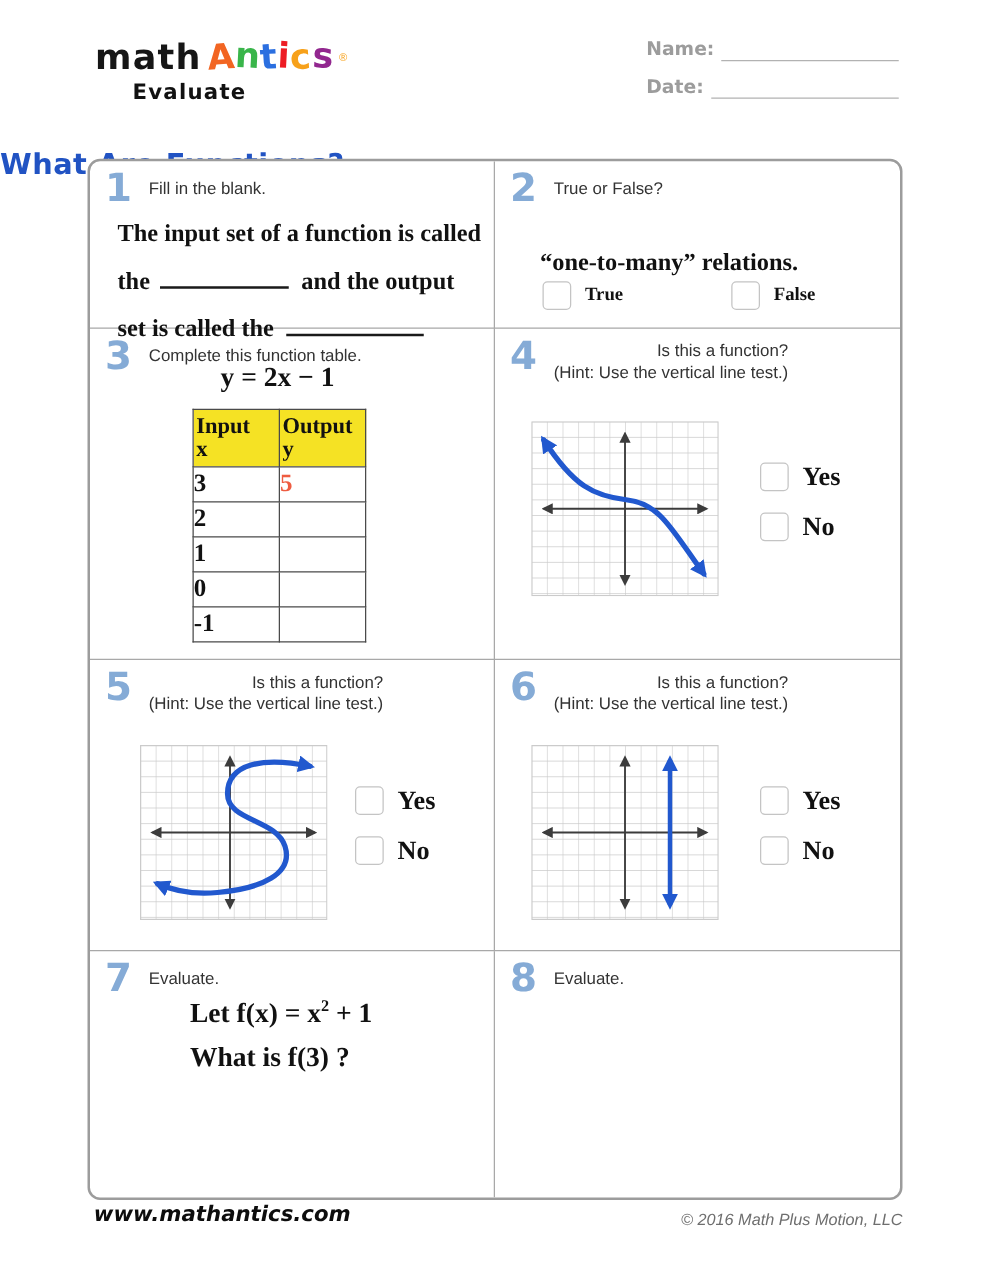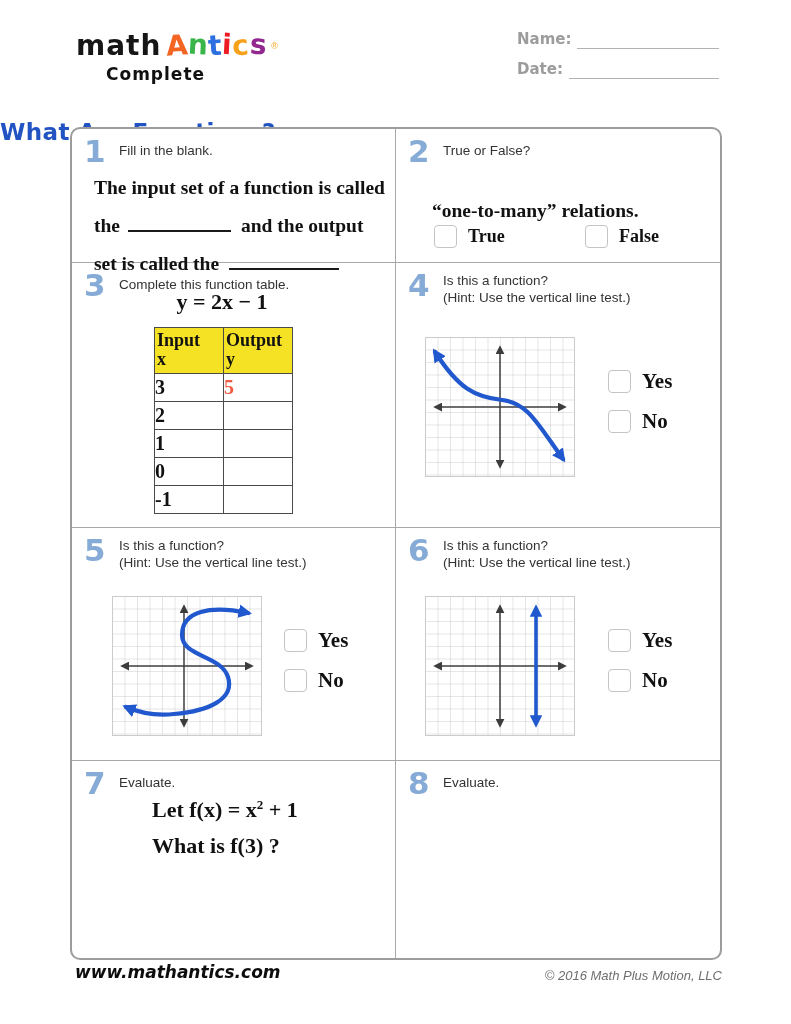--- a/index.html
+++ b/index.html
@@ -26,37 +26,37 @@
   #main-box{position:absolute;left:70px;top:127px;width:652px;height:833px;
             border:2px solid #9c9c9c;border-radius:10px;box-sizing:border-box;
             display:grid;grid-template-columns:1fr 1fr;grid-template-rows:134px 265px 233px auto;
             overflow:hidden;background:#fff;}
   .cell{position:relative;}
   .cell.c-left{border-right:1.5px solid #a8a8a8;}
   .cell.r1,.cell.r2,.cell.r3{border-bottom:1.5px solid #a8a8a8;}
 
   .pnum{position:absolute;left:12px;top:4px;font-family:"DejaVu Sans",sans-serif;
         font-weight:800;font-size:31px;color:#85abd6;}
-  .prompt{position:absolute;left:47px;top:14px;font-size:13.5px;color:#333;line-height:1.25;}
+  .prompt{position:absolute;left:47px;top:14px;font-size:13.5px;color:#333;line-height:1.25;text-align:right;}
   .prompt.two-line{top:10px;}
 
   .serif{font-family:"Liberation Serif",serif;font-weight:700;color:#111;}
 
   
   .q1-text{position:absolute;left:22px;top:40px;width:310px;font-size:19.5px;line-height:38px;}
   .blank{display:inline-block;border-bottom:2px solid #1a1a1a;height:18px;vertical-align:baseline;}
   .blank.b1{width:103px;margin:0 10px 0 8px;}
   .blank.b2{width:110px;margin-left:10px;}
 
   
   .q2-text{position:absolute;left:36px;top:40px;width:280px;font-size:19.5px;line-height:1.42;}
   .opt-row{position:absolute;display:flex;align-items:center;}
   .cb{width:23px;height:23px;border:1.6px solid #c4c4c4;border-radius:4px;background:#fff;
       box-sizing:border-box;flex:0 0 auto;}
-  .opt-label{margin-left:11px;font-size:18px;}
+  .opt-label{margin-left:11px;font-size:15px;}
 
   
   .q3-eq{position:absolute;left:50px;top:26px;width:200px;text-align:center;font-size:22px;}
   .fn-table{position:absolute;left:82px;top:64px;border-collapse:collapse;}
   .fn-table th,.fn-table td{border:1.6px solid #4a4a4a;width:64px;text-align:left;
       font-family:"Liberation Serif",serif;font-weight:700;color:#111;padding:0;}
   .fn-table th{background:#f5e224;font-size:18px;line-height:1.05;padding:3px 2px 4px 2px;}
   .fn-table td{font-size:20px;height:27px;}
   .fn-table td.answer{color:#ee5c41;}
 
@@ -79,21 +79,21 @@
 <body>
 
 <div id="page">
 
   <div id="logo">
     <span class="logo-word1">math</span>
     <span>
       <span class="logo-letter" style="color: rgb(242, 101, 34);">A</span><span class="logo-letter" style="color: rgb(57, 181, 74);">n</span><span class="logo-letter" style="color: rgb(43, 111, 224);">t</span><span class="logo-letter" style="color: rgb(237, 28, 36);">i</span><span class="logo-letter" style="color: rgb(247, 161, 26);">c</span><span class="logo-letter" style="color: rgb(146, 39, 143);">s</span>
     </span><span class="logo-reg">®</span>
   </div>
-  <div id="logo-sub">Complete</div>
+  <div id="logo-sub">Evaluate</div>
 
   <div class="fill-row" style="top:60px;">
     <span class="fill-label">Date:</span>
     <span class="fill-line"></span>
   </div>
   <div class="fill-row" style="top:30px;">
     <span class="fill-label">Name:</span>
     <span class="fill-line"></span>
   </div>
 

